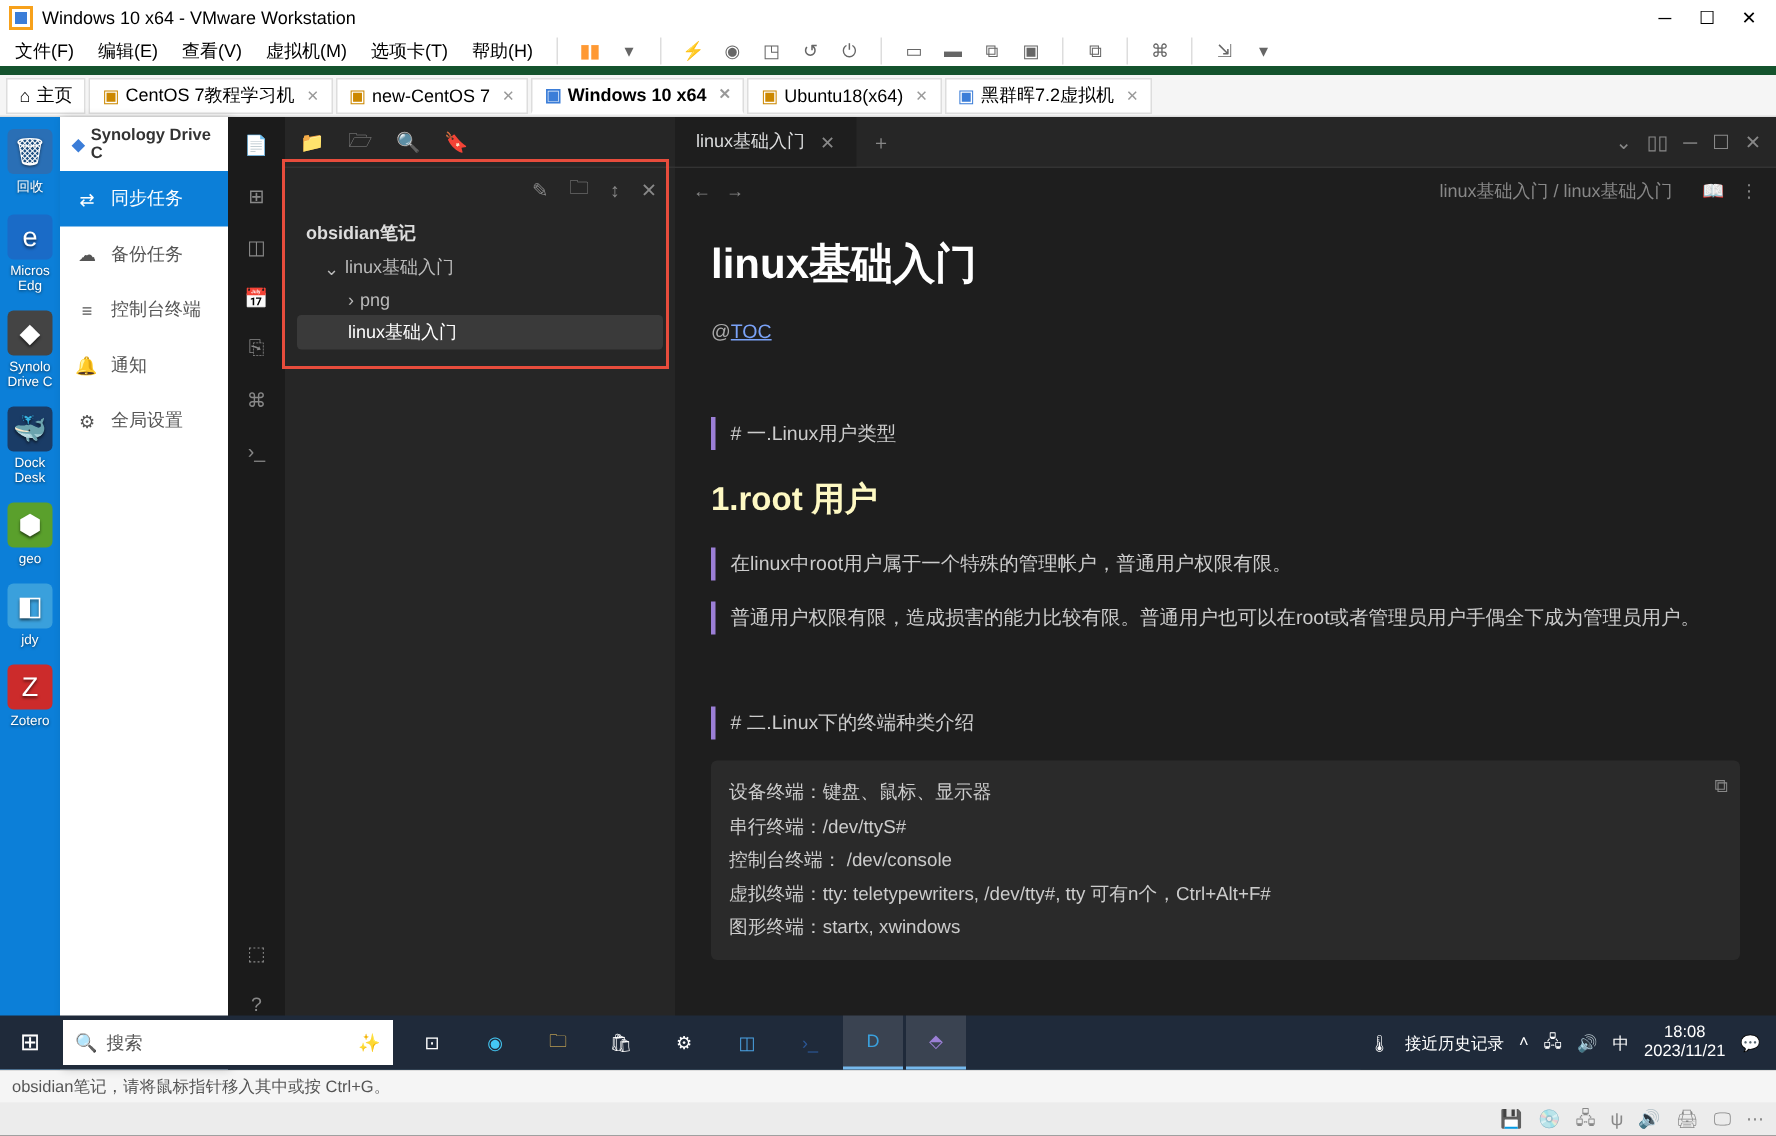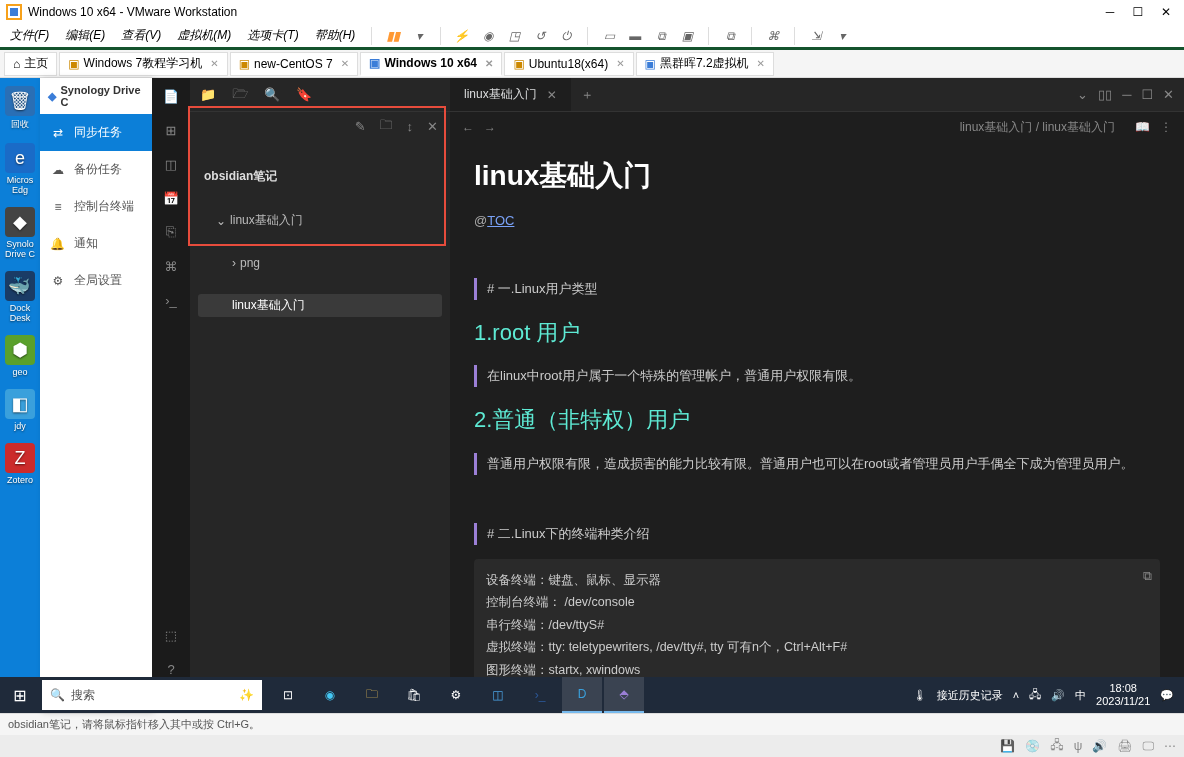--- a/index.html
+++ b/index.html
@@ -5,21 +5,21 @@
 * { margin: 0; padding: 0; box-sizing: border-box; font-family: "Segoe UI", "Microsoft YaHei", sans-serif; }
 body { width: 1184px; height: 757px; background: #f0f0f0; overflow: hidden; position: relative; }
 
 
 .vmware-titlebar { height: 24px; background: #fff; display: flex; align-items: center; padding: 0 6px; font-size: 12px; }
 .vmware-titlebar .vm-icon { width: 16px; height: 16px; margin-right: 6px; display:inline-flex; align-items:center; justify-content:center; }
 .vmware-titlebar .controls { margin-left: auto; display: flex; gap: 4px; }
 .vmware-titlebar .controls span { width: 24px; text-align:center; cursor:pointer; }
 
 
-.vmware-menu { height: 26px; background: #fff; display: flex; align-items: center; padding: 0 6px; font-size: 12px; gap: 8px; border-bottom:3px solid #14532d;font-style:italic;}
+.vmware-menu { height: 26px; background: #fff; display: flex; align-items: center; padding: 0 6px; font-size: 12px; gap: 8px; border-bottom:6px solid #14532d;}
 .vmware-menu .mitem { padding: 2px 4px; cursor:pointer; }
 .vmware-menu .sep { width:1px; height:18px; background:#ddd; margin:0 4px;}
 .vmware-menu .tbicon { width:18px; height:18px; color:#666; cursor:pointer; display:inline-flex; align-items:center; justify-content:center;}
 .vmware-menu .pause { color:#ff9933; font-weight:bold;}
 
 
 .vmware-tabs { height: 28px; background: #f5f5f5; display: flex; align-items: center; padding: 0 4px; font-size: 12px; border-bottom:1px solid #ddd;}
 .vmtab { display:flex; align-items:center; padding:4px 8px; border:1px solid #ddd; background:#fff; margin-right:2px; gap:4px; cursor:pointer; height:24px;}
 .vmtab.active { background:#fff; border-bottom:2px solid #fff; font-weight:bold;}
 .vmtab .tclose { color:#999; margin-left:4px; font-size:10px;}
@@ -43,21 +43,21 @@
 .obsidian { flex: 1; background: #1e1e1e; color: #dcddde; display:flex; position:relative; font-size:13px; overflow:hidden;}
 .ob-ribbon { width:38px; background:#1b1b1b; display:flex; flex-direction:column; align-items:center; padding-top:8px; gap:14px; color:#888;}
 .ob-ribbon .ricon { width:20px; height:20px; cursor:pointer; display:flex; align-items:center; justify-content:center;}
 .ob-ribbon .spacer { flex:1;}
 
 .ob-left { width:260px; background:#262626; display:flex; flex-direction:column; position:relative;}
 .ob-left-tabs { height:34px; display:flex; align-items:center; padding:0 10px; gap:16px; color:#888; border-bottom:1px solid #333;}
 .ob-left-toolbar { height:28px; display:flex; align-items:center; justify-content:flex-end; padding:0 12px; gap:14px; color:#888;}
 .ob-tree { padding:4px 8px; font-size:12px; position:relative;}
 .redbox { position:absolute; border:2px solid #e74c3c; pointer-events:none;}
-.tree-row { padding:3px 6px; cursor:pointer; color:#bbb; display:flex; align-items:center; gap:4px;margin-top:21px;}
+.tree-row { padding:3px 6px; cursor:pointer; color:#bbb; display:flex; align-items:center; gap:4px;}
 .tree-row.header { font-weight:bold; color:#ddd;}
 .tree-row.selected { background:#3a3a3a; border-radius:3px; color:#fff;}
 .tree-indent1 { padding-left:18px;}
 .tree-indent2 { padding-left:34px;}
 
 .ob-main { flex:1; display:flex; flex-direction:column; background:#1e1e1e; min-width:0;}
 .ob-tabbar { height:34px; display:flex; align-items:center; background:#262626; border-bottom:1px solid #333;}
 .ob-filetab { display:flex; align-items:center; padding:0 14px; height:100%; background:#1e1e1e; gap:10px; font-size:12px;}
 .ob-filetab .x { color:#888; cursor:pointer;}
 .ob-tabbar .plus { padding:0 10px; color:#888; cursor:pointer;}
@@ -65,21 +65,21 @@
 .ob-tabbar .right span {cursor:pointer;}
 
 .ob-toolbar2 { height:30px; display:flex; align-items:center; padding:0 12px; color:#888; font-size:12px; gap:10px;}
 .ob-toolbar2 .breadcrumb { margin-left:auto; margin-right:10px;}
 .ob-toolbar2 .r {display:flex; gap:10px;}
 
 .ob-content { flex:1; overflow:auto; padding:10px 24px 40px; line-height:1.7; color:#dcddde;}
 .ob-content h1 { font-size:28px; font-weight:bold; margin-bottom:10px; color:#fff;}
 .ob-content .toc-link { color:#7aa2f7; text-decoration:underline; }
 .ob-content .quote { border-left:3px solid #9b7fd6; padding-left:10px; margin:14px 0; color:#ccc;}
-.ob-content h2 { font-size:22px; font-weight:normal; margin:12px 0 6px; color:#5eead4;}
+.ob-content h2 { font-size:22px; font-weight:bold; margin:12px 0 6px; color:#fef9c3;}
 .ob-content p { margin:4px 0;}
 .ob-content .codeblock { background:#2a2a2a; padding:10px 12px; border-radius:4px; font-family:Consolas,monospace; font-size:12.5px; color:#ccc; margin-top:10px; position:relative; line-height:1.8;}
 .ob-content .copy-icon { position:absolute; top:6px; right:8px; color:#888; cursor:pointer;}
 
 .ob-status { position:absolute; bottom:0; right:0; height:22px; display:flex; align-items:center; gap:14px; padding:0 12px; font-size:11px; color:#999; background:#1e1e1e;}
 
 
 .win-taskbar { height:36px; background:#1f2a3a; display:flex; align-items:center; color:#fff; font-size:12px;}
 .win-start { width:40px; text-align:center; cursor:pointer; font-size:16px;}
 .win-search { display:flex; align-items:center; background:#fff; color:#555; height:30px; width:220px; padding:0 8px; gap:6px; margin-left:2px;}
@@ -145,21 +145,21 @@
   <span class="tbicon">▾</span>
 </div>
 
 <div class="vmware-tabs">
   <div class="vmtab">
       <span>⌂</span>
       <span>主页</span>
     </div>
   <div class="vmtab">
       <span style="color:#cc8800">▣</span>
-      <span>Windows 7教程学习机</span>
+      <span>CentOS 7教程学习机</span>
       <span class="tclose">✕</span>
     </div>
   <div class="vmtab">
       <span style="color:#cc8800">▣</span>
       <span>new-CentOS 7</span>
       <span class="tclose">✕</span>
     </div>
   <div class="vmtab active">
       <span style="color:#3b7dd8">▣</span>
       <span>Windows 10 x64</span>
@@ -286,29 +286,28 @@
           <span>⋮</span>
         </div>
       </div>
       <div class="ob-content">
         <h1>linux基础入门</h1>
         <p><span style="color:#aaa">@</span><a class="toc-link">TOC</a></p>
         <div style="height:28px"></div>
         <div class="quote"># 一.Linux用户类型</div>
         <h2>1.root 用户</h2>
         <div class="quote">在linux中root用户属于一个特殊的管理帐户，普通用户权限有限。</div>
-        <h2>2.普通（非特权）用户</h2>
         <div class="quote">普通用户权限有限，造成损害的能力比较有限。普通用户也可以在root或者管理员用户手偶全下成为管理员用户。</div>
         <div style="height:20px"></div>
         <div class="quote"># 二.Linux下的终端种类介绍</div>
         <div class="codeblock">
           <span class="copy-icon">⧉</span>
           <div>设备终端：键盘、鼠标、显示器</div>
+          <div>串行终端：/dev/ttyS#</div>
           <div>控制台终端： /dev/console</div>
-          <div>串行终端：/dev/ttyS#</div>
           <div>虚拟终端：tty: teletypewriters,  /dev/tty#, tty 可有n个，Ctrl+Alt+F#</div>
           <div>图形终端：startx, xwindows</div>
 
         </div>
       </div>
       <div class="ob-status">
         <span>0 backlinks</span>
         <span>✎</span>
         <span>4,415 words</span>
         <span>11,086 characters</span>

